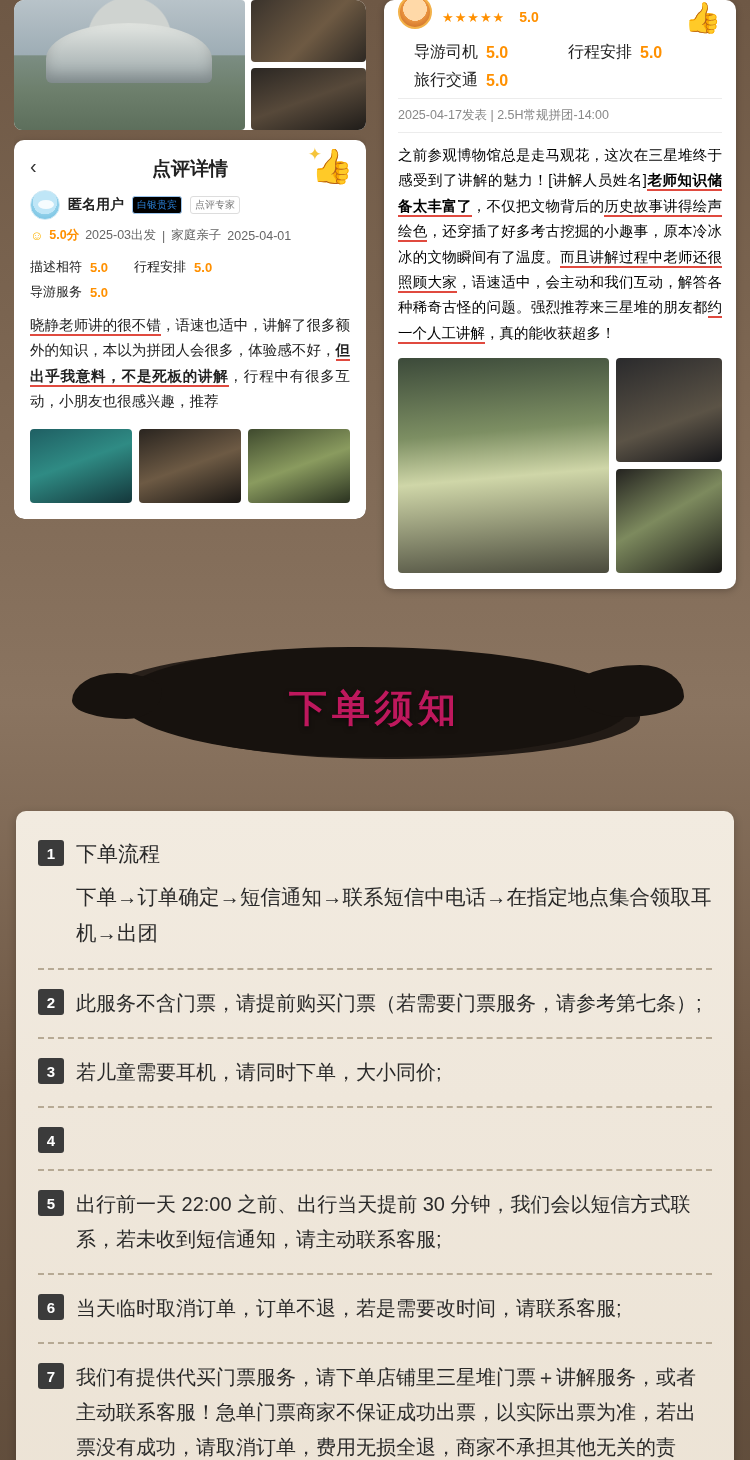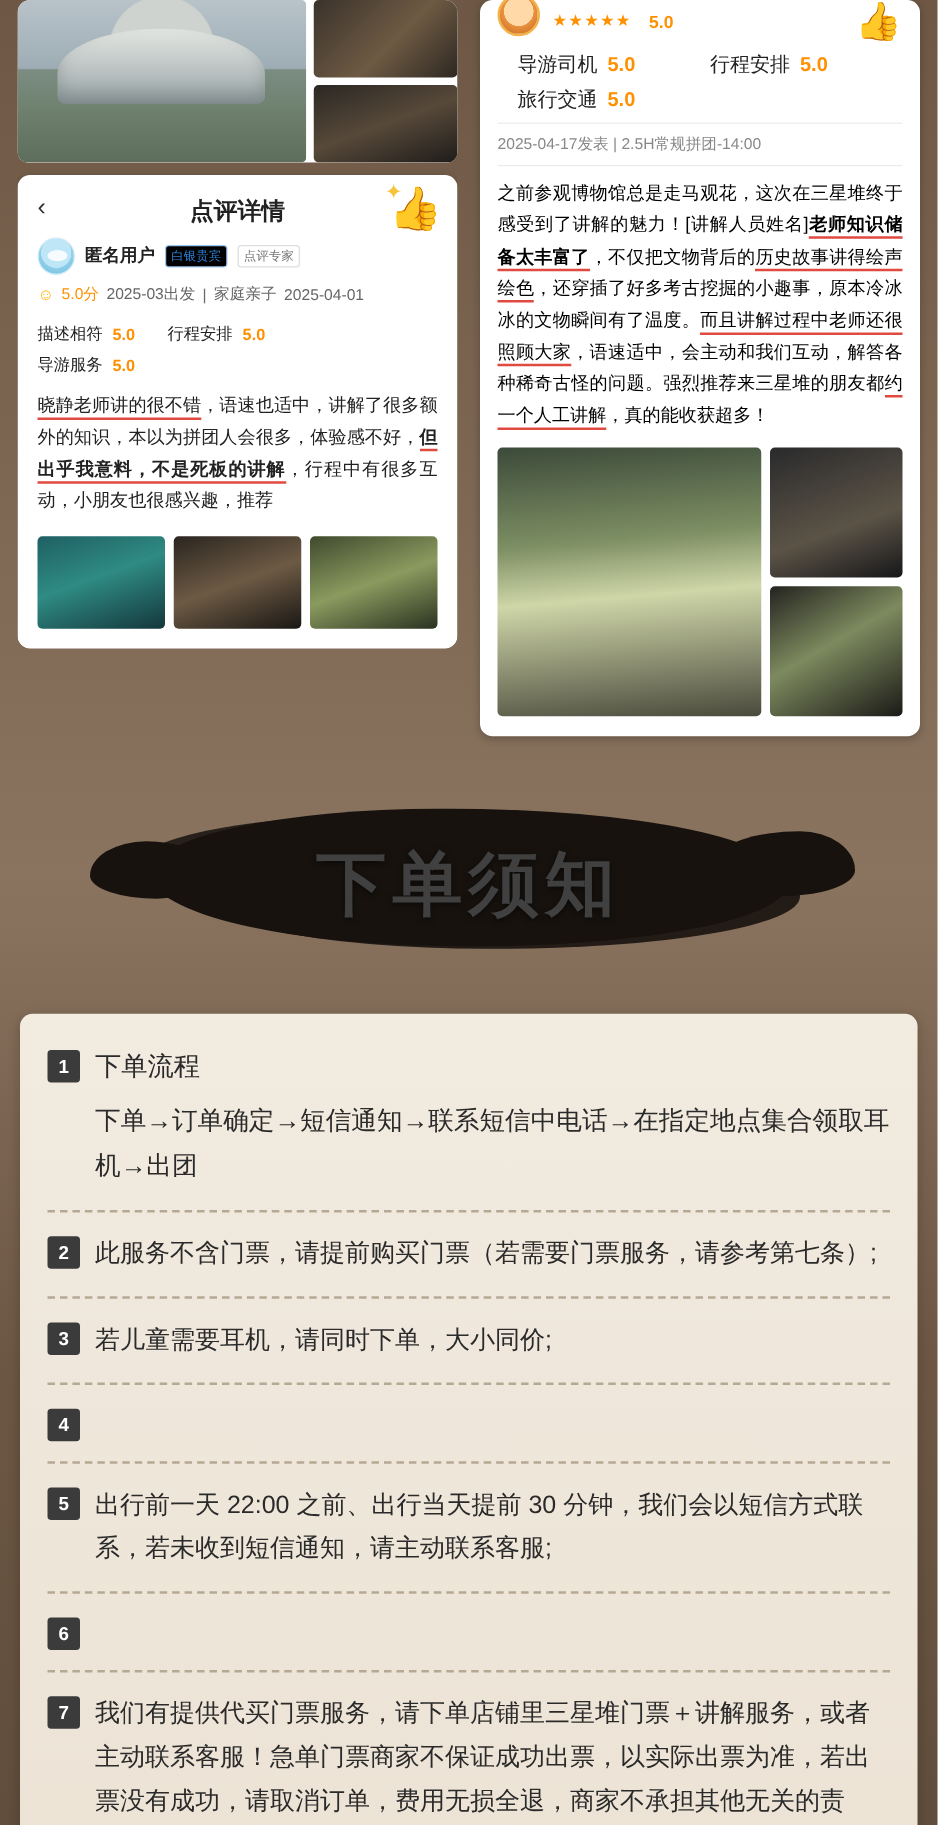--- a/index.html
+++ b/index.html
@@ -69,21 +69,21 @@
     position: relative; flex: none;
   }
   .avatar:after{content:"";position:absolute;left:7px;top:9px;width:16px;height:9px;border-radius:50%;background:#fff;opacity:.85;}
   .uname { font-size: 14px; color: #222; font-weight: 600; }
   .tag-blue {
     font-size: 10px; color: #2b7fd4; border: 1px solid #9dc6ee;
     border-radius: 3px; padding: 1px 4px; background: #000000;
   }
   .tag-grey { font-size: 10px; color: #777; border: 1px solid #ddd; border-radius: 3px; padding: 1px 4px;}
   .score-row { font-size: 12.5px; color: #666; margin-top: 7px; display:flex; align-items:center; gap:6px; flex-wrap:wrap;}
-  .score-val { color: #ff9000; font-weight: 400; }
+  .score-val { color: #ff9000; font-weight: 700; }
   .smiley { color:#ffb400; font-size:13px;}
   .pub-line { font-size: 12.5px; color: #666; margin-top: 4px; }
 
   .metrics { margin-top: 14px; font-size: 13px; color: #222; }
   .metric-line { display: flex; gap: 26px; margin-bottom: 7px; }
   .metric { display: flex; align-items: center; gap: 8px; }
   .metric .m-label { color: #222; }
   .metric .m-val { color: #ff9000; font-weight: 700; }
 
   .rv-text { margin-top: 12px; font-size: 14.5px; line-height: 1.75; color: #222; text-align: justify; }
@@ -133,21 +133,21 @@
   }
   .ink:before{
     content:"";position:absolute;left:-48px;top:26px;width:90px;height:46px;background:#17120e;
     border-radius:50% 50% 40% 60%/60% 40% 60% 40%;
   }
   .ink:after{
     content:"";position:absolute;right:-54px;top:18px;width:110px;height:52px;background:#17120e;
     border-radius:60% 40% 55% 45%/45% 60% 40% 55%;
   }
   .banner-title {
-    position: relative; z-index: 2; color: #404040; font-size: 56px; font-weight: 700;
+    position: relative; z-index: 2; color: #be185d; font-size: 38px; font-weight: 700;
     letter-spacing: 5px; font-family: Liberation Mono, monospace;
     text-shadow: 0 2px 5px rgba(0,0,0,.55);
   }
 
   
   .notice {
     margin: 8px 16px 34px 16px;
     background: linear-gradient(180deg,#f2ebe0 0%, #efe7db 40%, #ece3d5 100%);
     border-radius: 10px;
     padding: 26px 22px 30px 22px;
@@ -312,20 +312,21 @@
     <hr class="dash">
 
     <div class="n-item">
       <div class="n-num">5</div>
       <div class="n-text">出行前一天 22:00 之前、出行当天提前 30 分钟，我们会以短信方式联系，若未收到短信通知，请主动联系客服;</div>
     </div>
     <hr class="dash">
 
     <div class="n-item">
       <div class="n-num">6</div>
+      <div class="n-text">当天临时取消订单，订单不退，若是需要改时间，请联系客服;</div>
     </div>
     <hr class="dash">
 
     <div class="n-item">
       <div class="n-num">7</div>
       <div class="n-text">我们有提供代买门票服务，请下单店铺里三星堆门票＋讲解服务，或者主动联系客服！急单门票商家不保证成功出票，以实际出票为准，若出票没有成功，请取消订单，费用无损全退，商家不承担其他无关的责任！</div>
     </div>
 
   </div>
 

